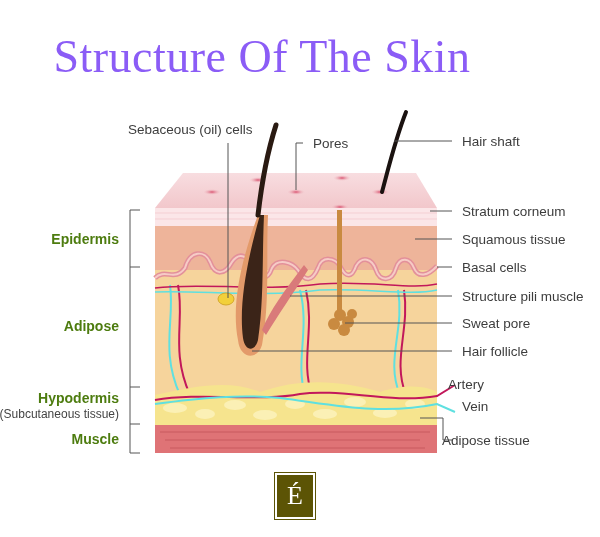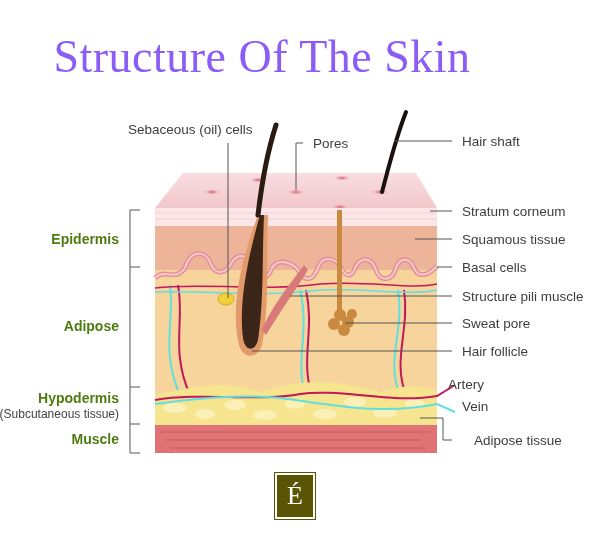--- a/index.html
+++ b/index.html
@@ -124,21 +124,21 @@
 <div class="lbl" style="left:313px;top:136px">Pores</div>
 <div class="lbl" style="left:462px;top:134px">Hair shaft</div>
 <div class="lbl" style="left:462px;top:204px">Stratum corneum</div>
 <div class="lbl" style="left:462px;top:232px">Squamous tissue</div>
 <div class="lbl" style="left:462px;top:260px">Basal cells</div>
 <div class="lbl" style="left:462px;top:289px">Structure pili muscle</div>
 <div class="lbl" style="left:462px;top:316px">Sweat pore</div>
 <div class="lbl" style="left:462px;top:344px">Hair follicle</div>
 <div class="lbl" style="left:448px;top:377px">Artery</div>
 <div class="lbl" style="left:462px;top:399px">Vein</div>
-<div class="lbl" style="left:474px;top:433px">Adipose tissue</div>
+<div class="lbl" style="left:442px;top:433px">Adipose tissue</div>
 
 <div class="layer" style="right:481px;top:231px">Epidermis</div>
 <div class="layer" style="right:481px;top:318px">Adipose</div>
 <div class="layer" style="right:481px;top:390px">Hypodermis</div>
 <div class="sub" style="right:481px;top:407px">(Subcutaneous tissue)</div>
 <div class="layer" style="right:481px;top:431px">Muscle</div>
 
 <div class="logo">
     <span>É</span>
   </div>

